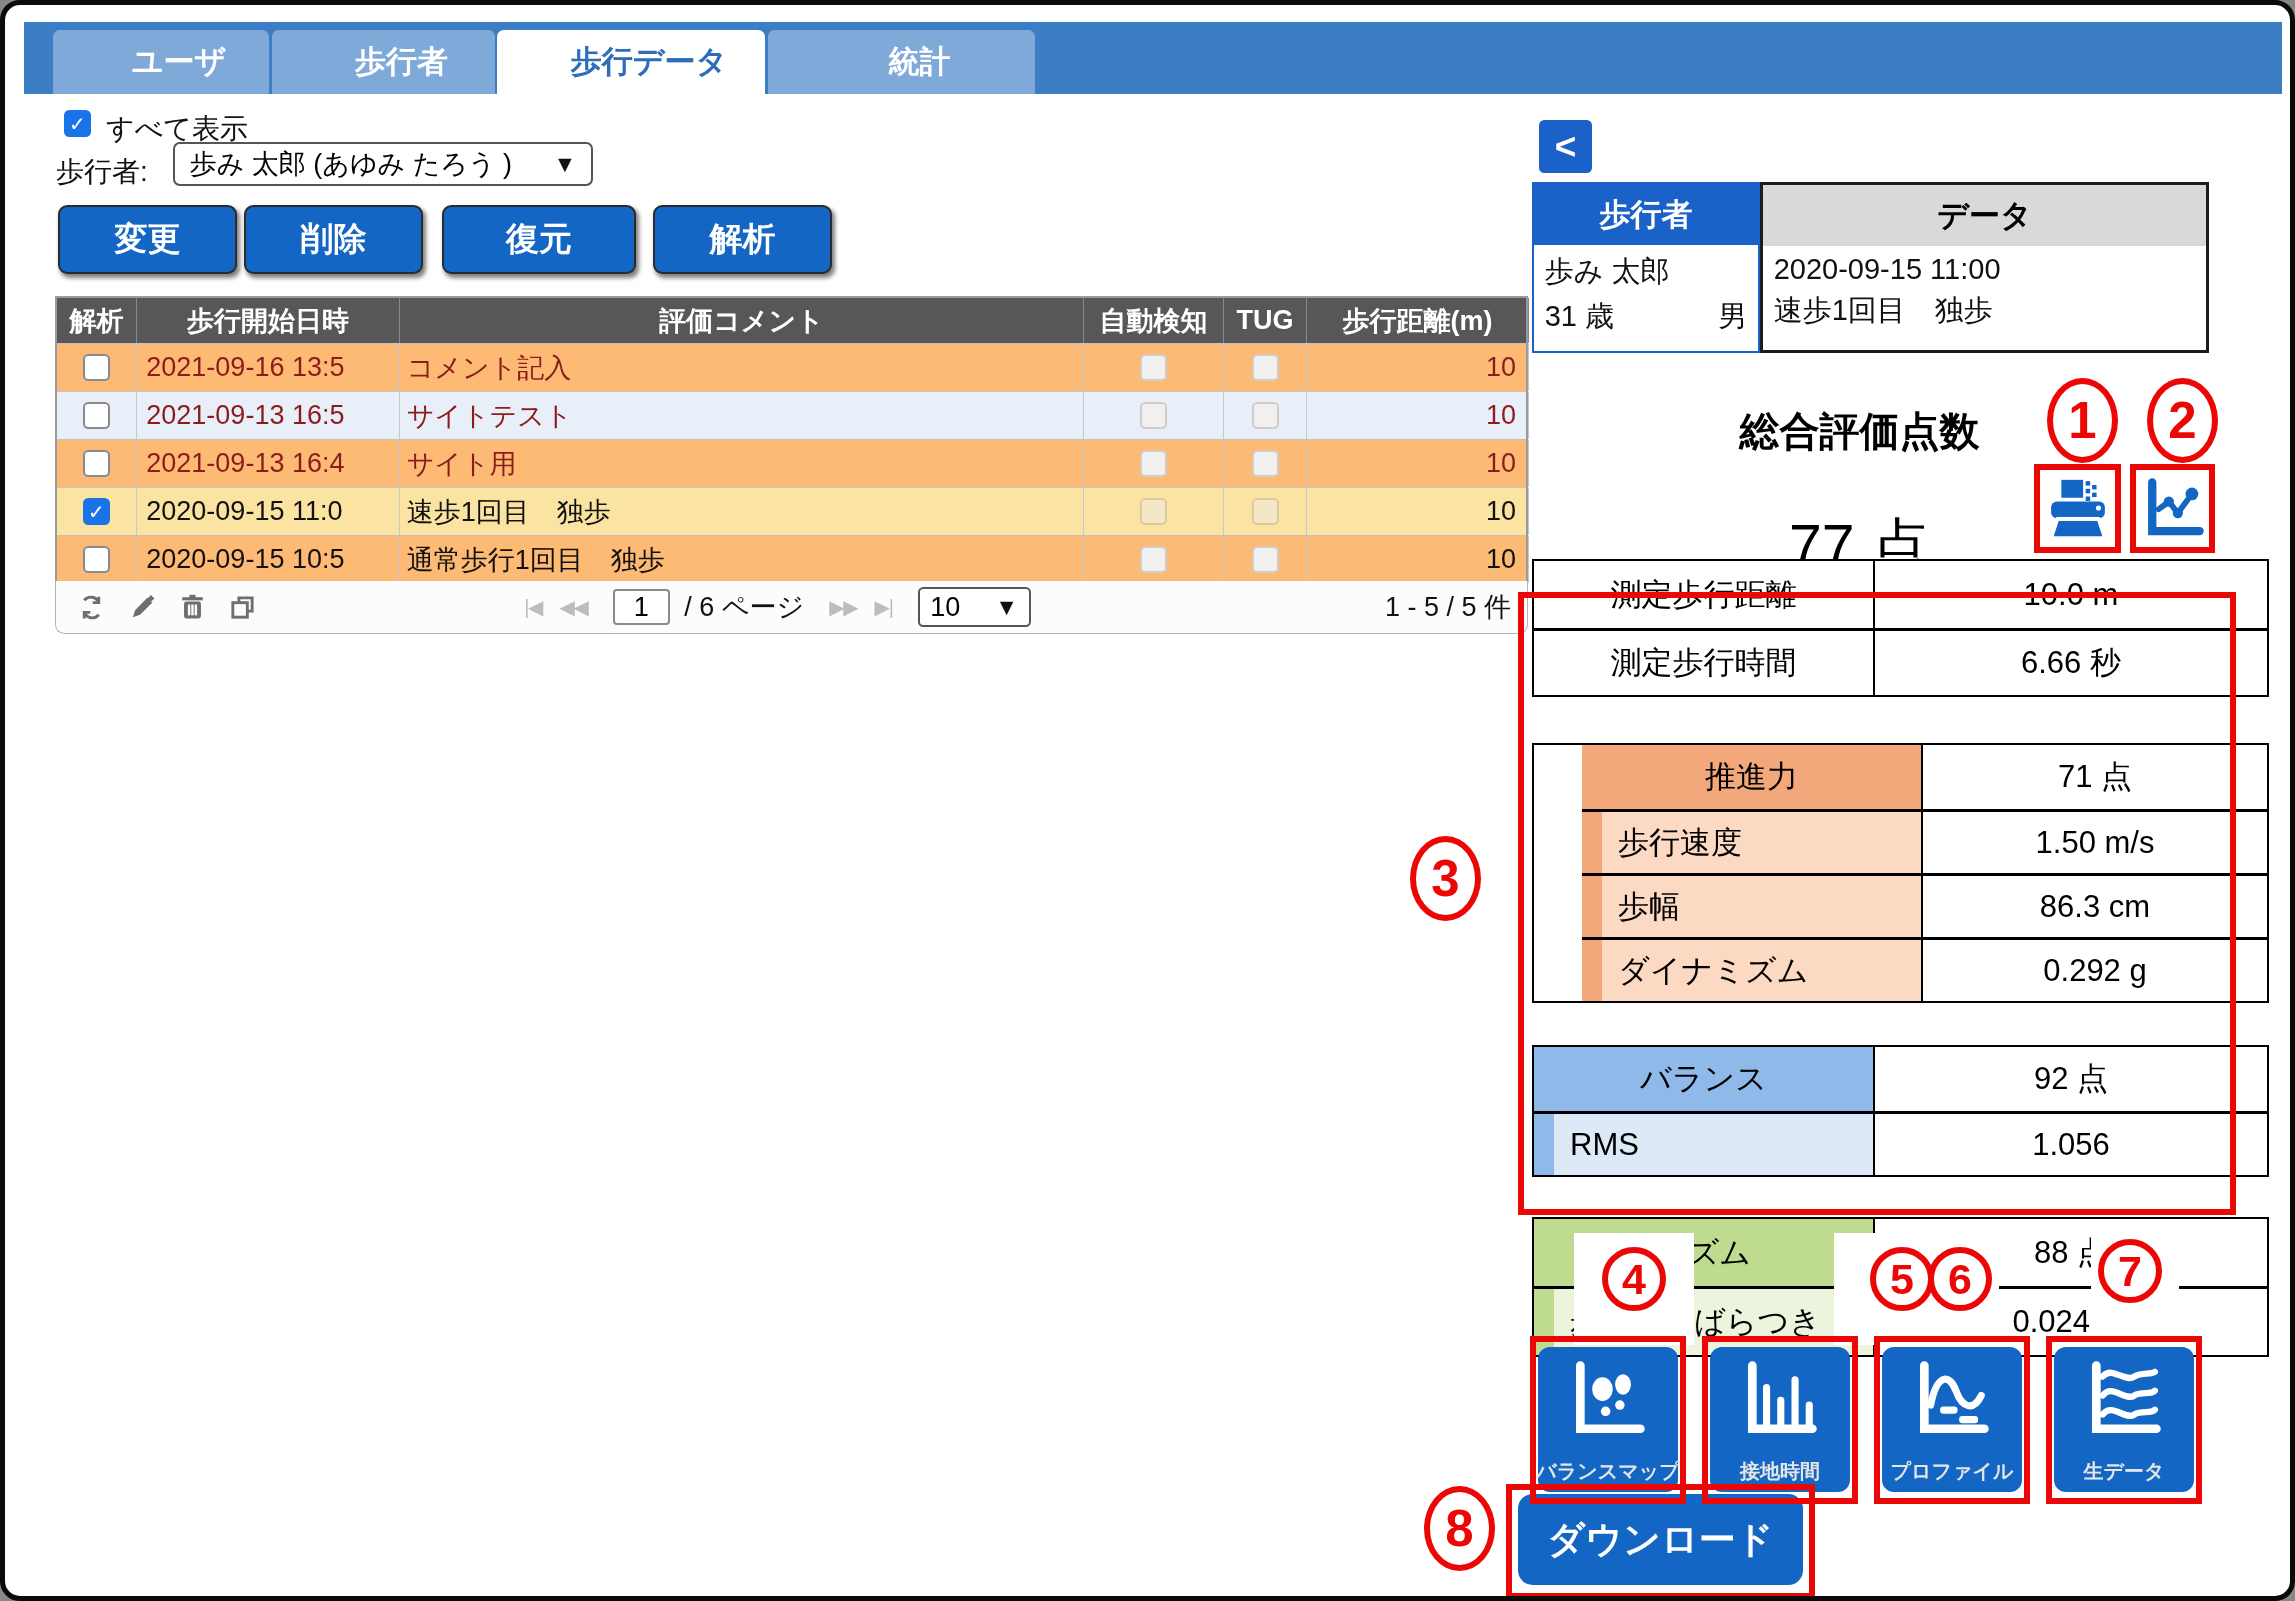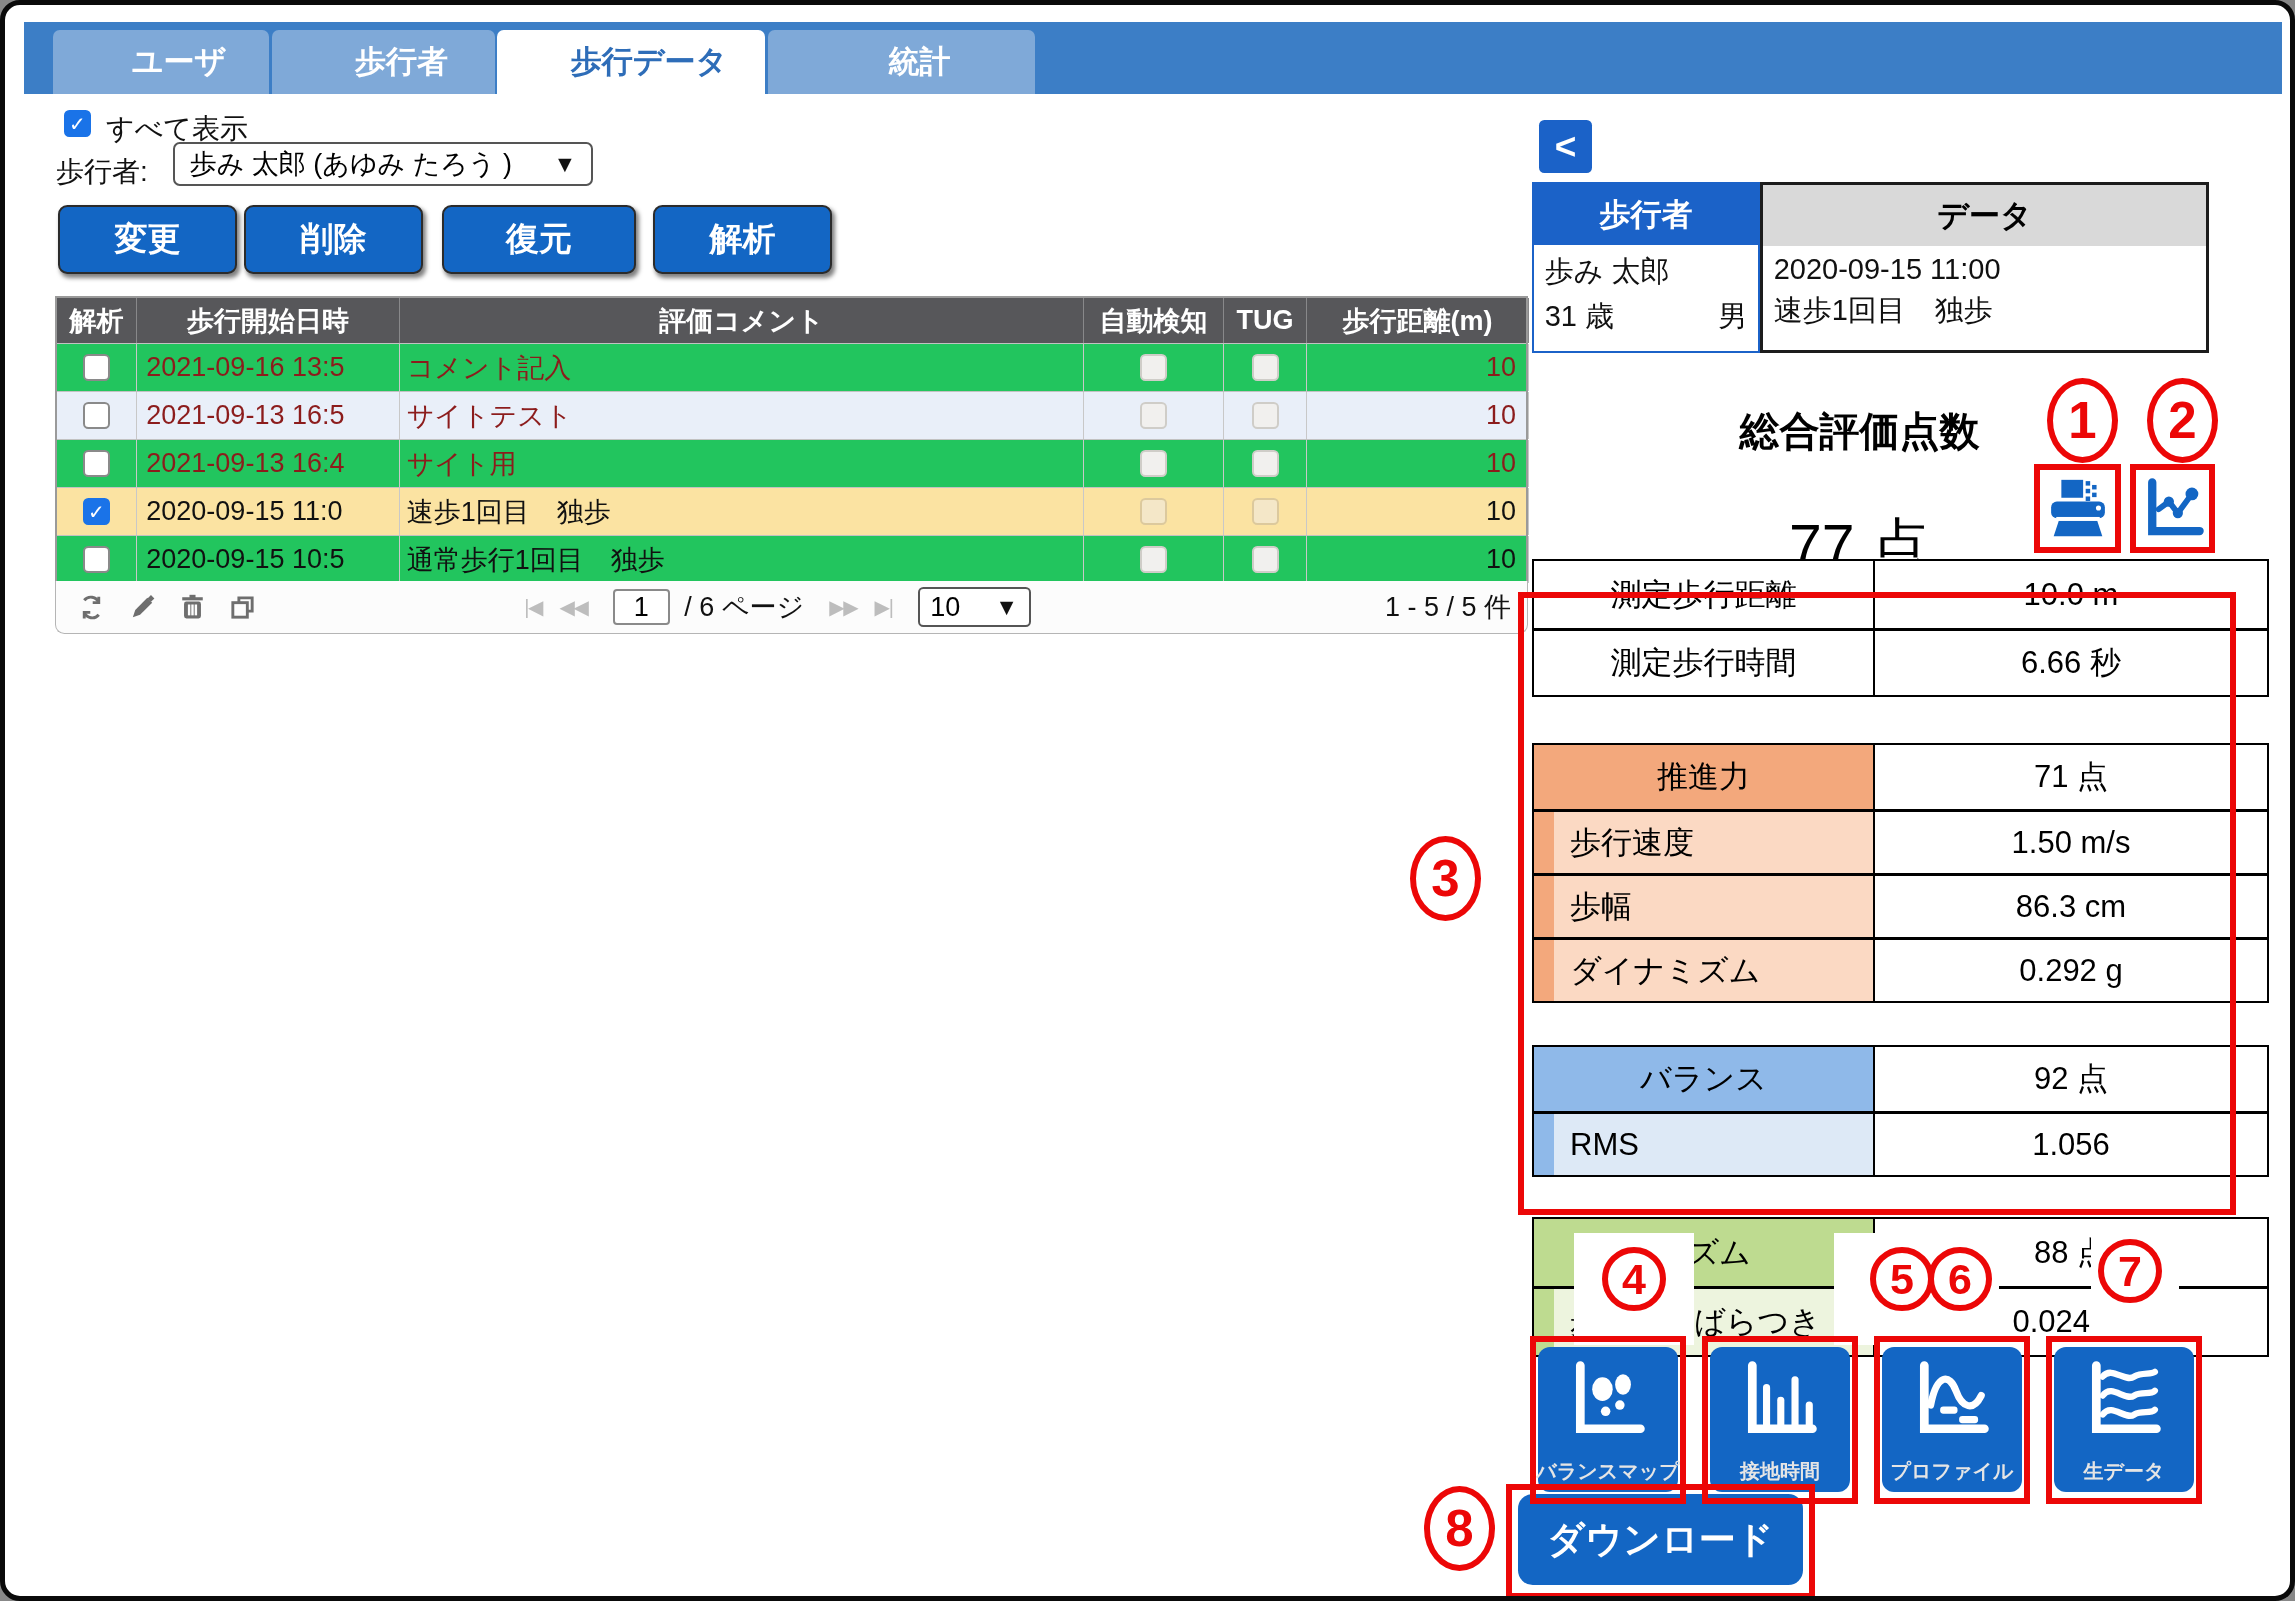--- a/index.html
+++ b/index.html
@@ -30,21 +30,21 @@
   
   .act-btn { height:69px; background:#1366c4; border:2px solid #2b2b2b; border-radius:9.3px;
              color:#fff; font-size:33px; font-weight:bold; display:flex; align-items:center;
              justify-content:center; box-shadow:2.7px 3.3px 4px rgba(0,0,0,.5); cursor:pointer; }
 
   
   .dtable { left:50px; top:291px; width:1473px; border:2px solid #9a9a9a; }
   .dgrid { display:grid; grid-template-columns:80px 263px 684px 140px 83px 222px; }
   .dhead { background:#57575a; color:#fff; height:45px; font-size:27px; font-weight:bold; }
   .dhead > div { display:flex; align-items:center; justify-content:center; border-right:1.3px solid #88888a; }
-  .drow { height:48px; background:#22c55e; border-top:1.3px solid #c2c2c2; font-size:27px; color:#111; }
+  .drow { height:48px; background:#fdba74; border-top:1.3px solid #c2c2c2; font-size:27px; color:#111; }
   .drow > div { display:flex; align-items:center; border-right:1.3px solid #c8c8c8; overflow:hidden; white-space:nowrap; }
   .drow .c-cb { justify-content:center; }
   .drow .c-date { padding-left:9.3px; }
   .drow .c-com { padding-left:6.7px; }
   .drow .c-chk { justify-content:center; }
   .drow .c-dist { justify-content:flex-end; padding-right:12px; }
   .drow.alt { background:#e9eff9; }
   .drow.sel { background:#fbe3a2; }
   .maroon { color:#8c1c1c; }
 
@@ -331,21 +331,21 @@
     <div class="mrow">
       <div>測定歩行距離</div>
       <div class="val">10.0 m</div>
     </div>
     <div class="mrow">
       <div>測定歩行時間</div>
       <div class="val">6.66 秒</div>
     </div>
   </div>
 
-  <div class="abs mtable" style="top:738px;">
+  <div class="abs mtable" style="top:738px;padding-left:48px;">
     <div class="ghead">
       <div class="hlabel" style="background:#f3a87c;">推進力</div>
       <div class="val">71 点</div>
     </div>
     <div class="grow">
       <div style="background:#f3a87c;"></div>
       <div class="glabel" style="background:#fbd9c3;">歩行速度</div>
       <div class="val">1.50 m/s</div>
     </div>
     <div class="grow">

